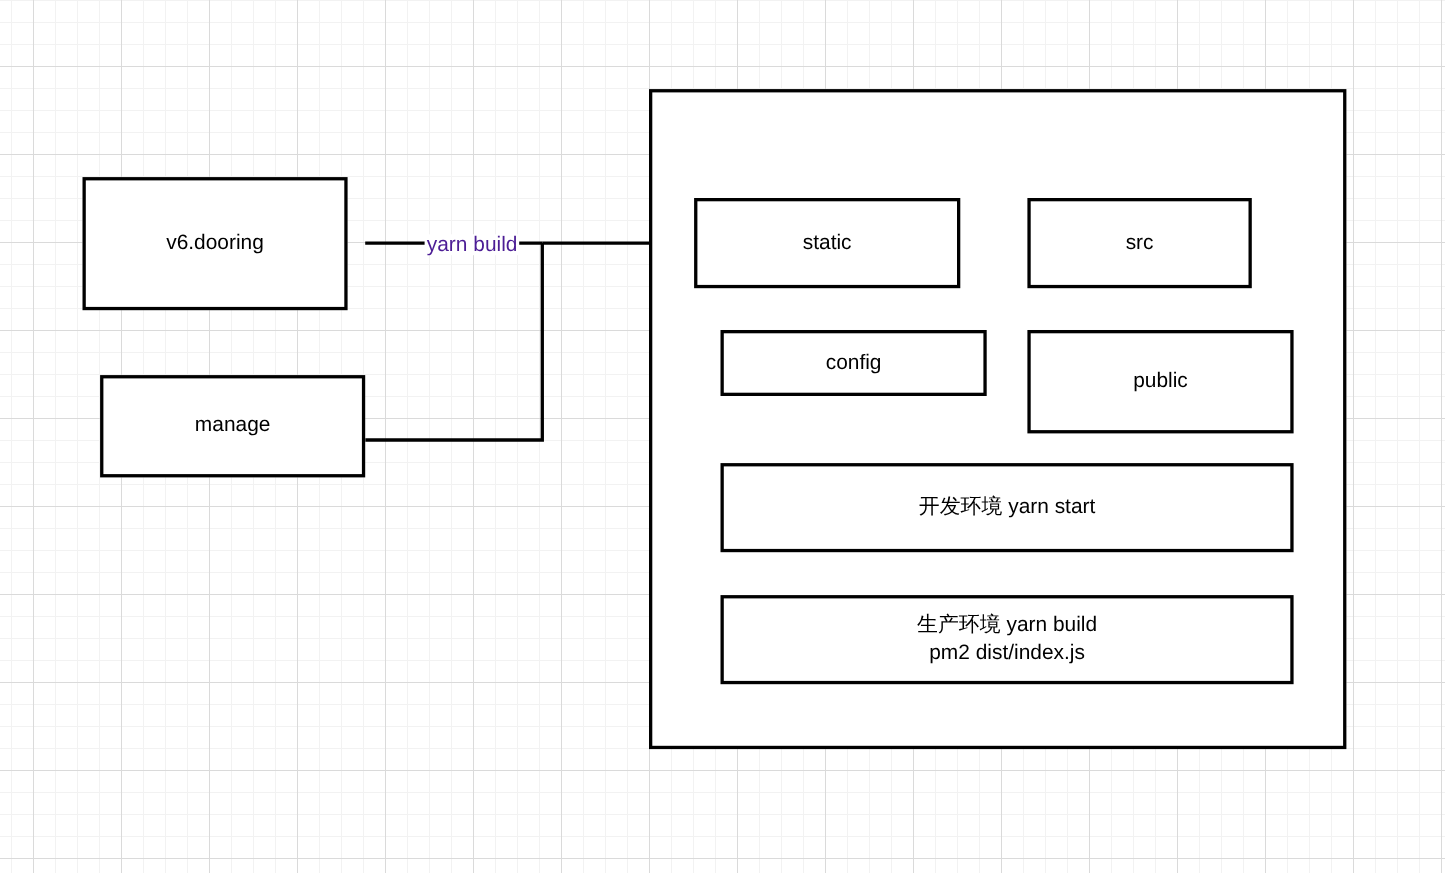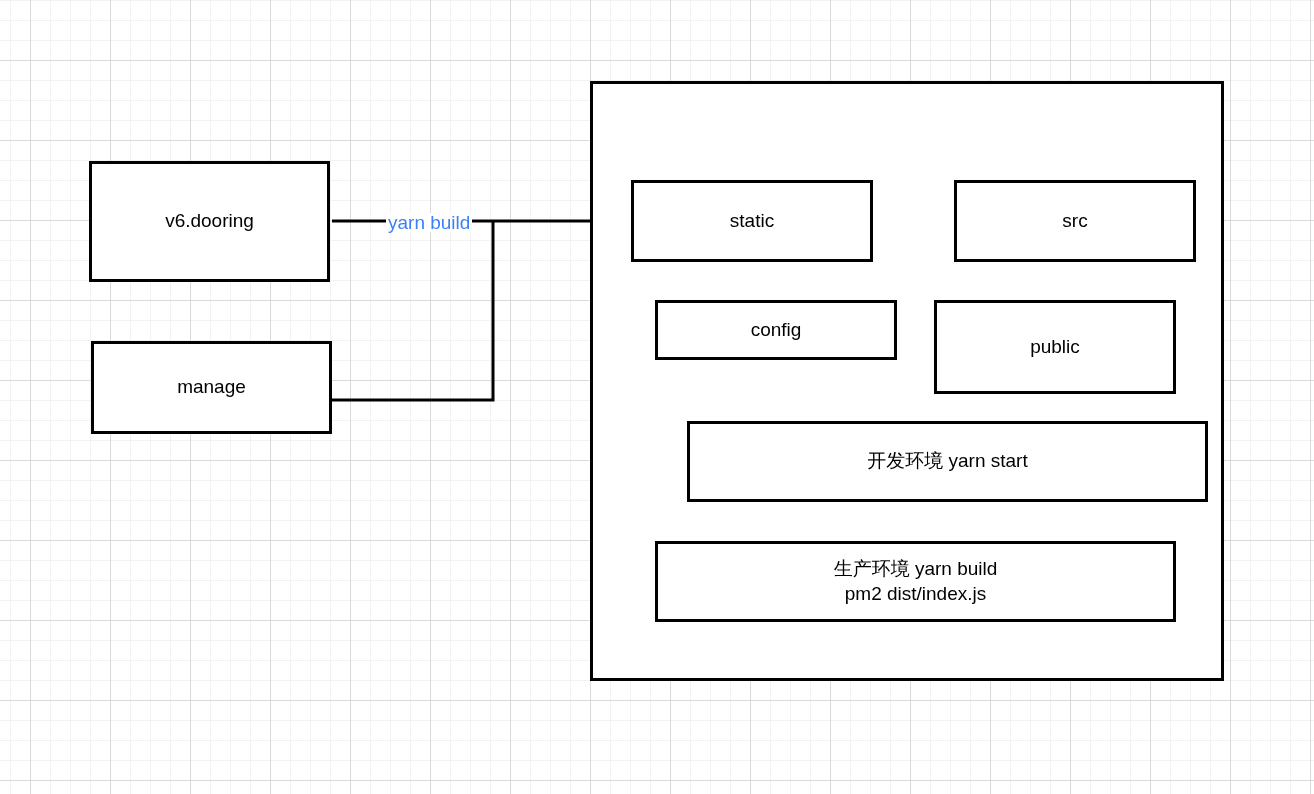--- a/index.html
+++ b/index.html
@@ -64,51 +64,51 @@
   .container-title {
     position: absolute;
     left: 0;
     right: 0;
     text-align: center;
     font-size: 19px;
     color: #000000;
   }
 
   
-  #node-dooring { left: 89px;  top: 161px; width: 241px; height: 121px; }
+  #node-dooring { left: 75px;  top: 161px; width: 241px; height: 121px; }
   #node-manage  { left: 91px;  top: 341px; width: 241px; height: 93px; }
 
   
   #node-server  { left: 590px; top: 81px;  width: 634px; height: 600px; }
   #server-title { top: 110px; }
 
   
   #node-static  { left: 631px; top: 180px; width: 242px; height: 82px; }
-  #node-src     { left: 934px; top: 180px; width: 242px; height: 82px; margin-left: 20px; }
+  #node-src     { left: 934px; top: 180px; width: 204px; height: 82px; }
   #node-config  { left: 655px; top: 300px; width: 242px; height: 60px; }
   #node-public  { left: 934px; top: 300px; width: 242px; height: 94px; }
-  #node-dev     { left: 687px; top: 421px; width: 521px; height: 81px; }
+  #node-dev     { left: 655px; top: 421px; width: 521px; height: 81px; }
   #node-prod    { left: 655px; top: 541px; width: 521px; height: 81px; }
 
   
   #connectors {
     position: absolute;
     left: 0;
     top: 0;
     width: 1314px;
     height: 794px;
     pointer-events: none;
   }
 
   
   .edge-label {
     position: absolute;
     background: #ffffff;
     font-size: 19px;
-    color: #3b82f6;
+    color: #4c1d95;
     padding: 0 2px;
     white-space: nowrap;
     line-height: 1;
   }
   #label-yarn-build { left: 386px; top: 213px; }
 </style>
 </head>
 <body>
 
 <div id="canvas">

